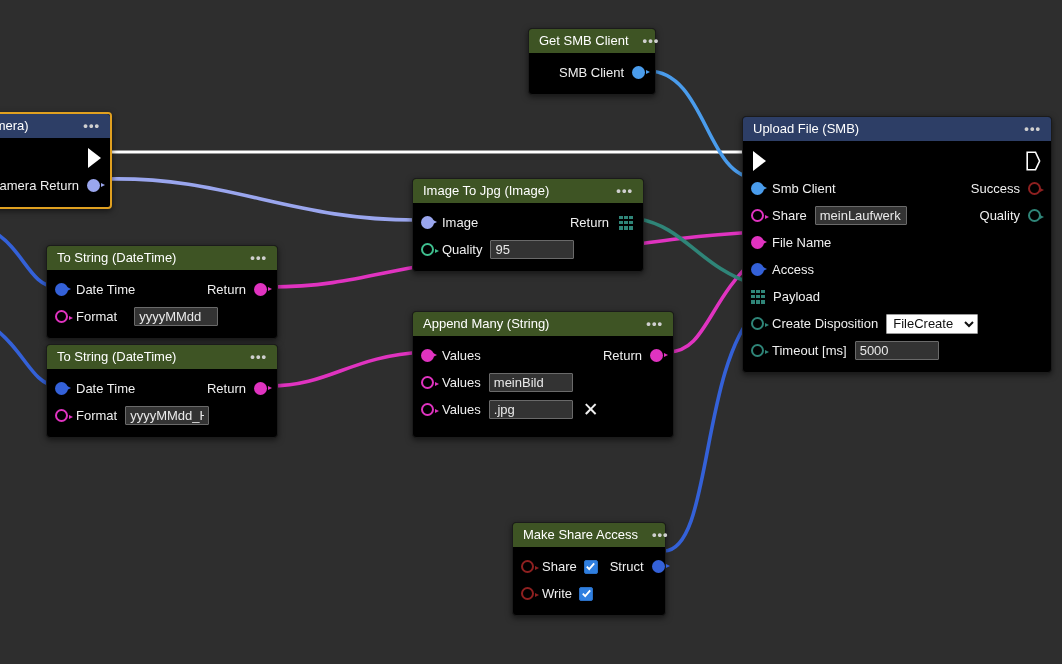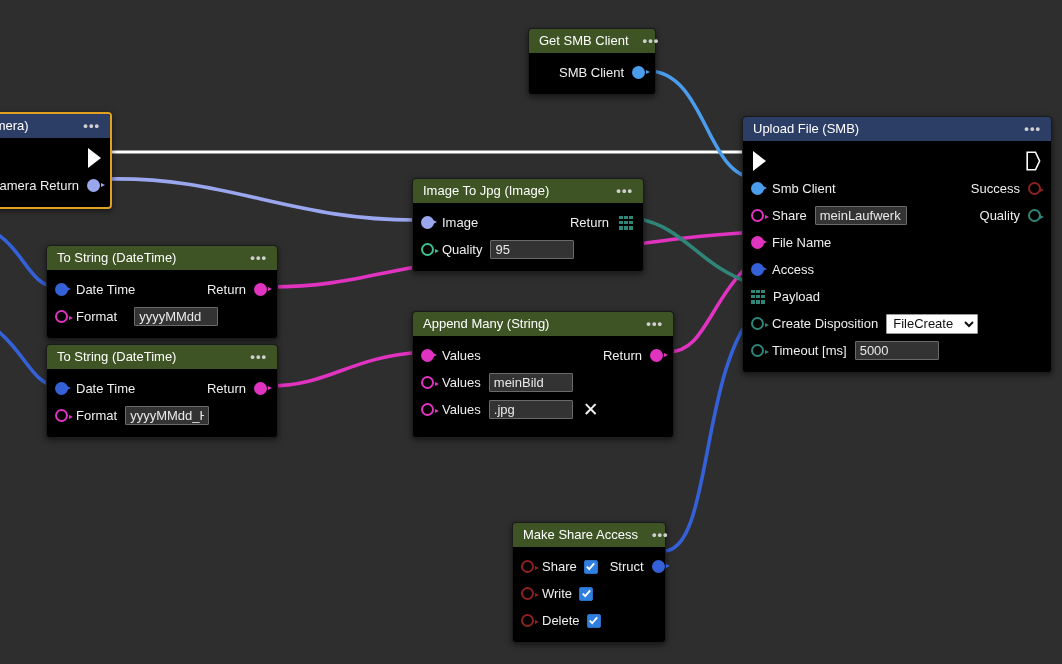--- a/index.html
+++ b/index.html
@@ -374,25 +374,16 @@
       </div>
       <div class="row">
         <span class="sock ring" style="color:#8e2020"></span>
         <span class="lbl">Write</span>
         <span class="chk" style="margin-left:7px">
           <svg width="11" height="11" viewBox="0 0 11 11">
               <path d="M1.8 5.6 L4.2 8.2 L9.2 2.4" fill="none" stroke="#ffffff" stroke-width="1.8"></path>
             </svg>
         </span>
       </div>
-      <div class="row">
-        <span class="sock ring" style="color:#8e2020"></span>
-        <span class="lbl">Delete</span>
-        <span class="chk" style="margin-left:7px">
-          <svg width="11" height="11" viewBox="0 0 11 11">
-              <path d="M1.8 5.6 L4.2 8.2 L9.2 2.4" fill="none" stroke="#ffffff" stroke-width="1.8"></path>
-            </svg>
-        </span>
-      </div>
     </div>
   </div>
 
 </div>
 
 </body></html>

